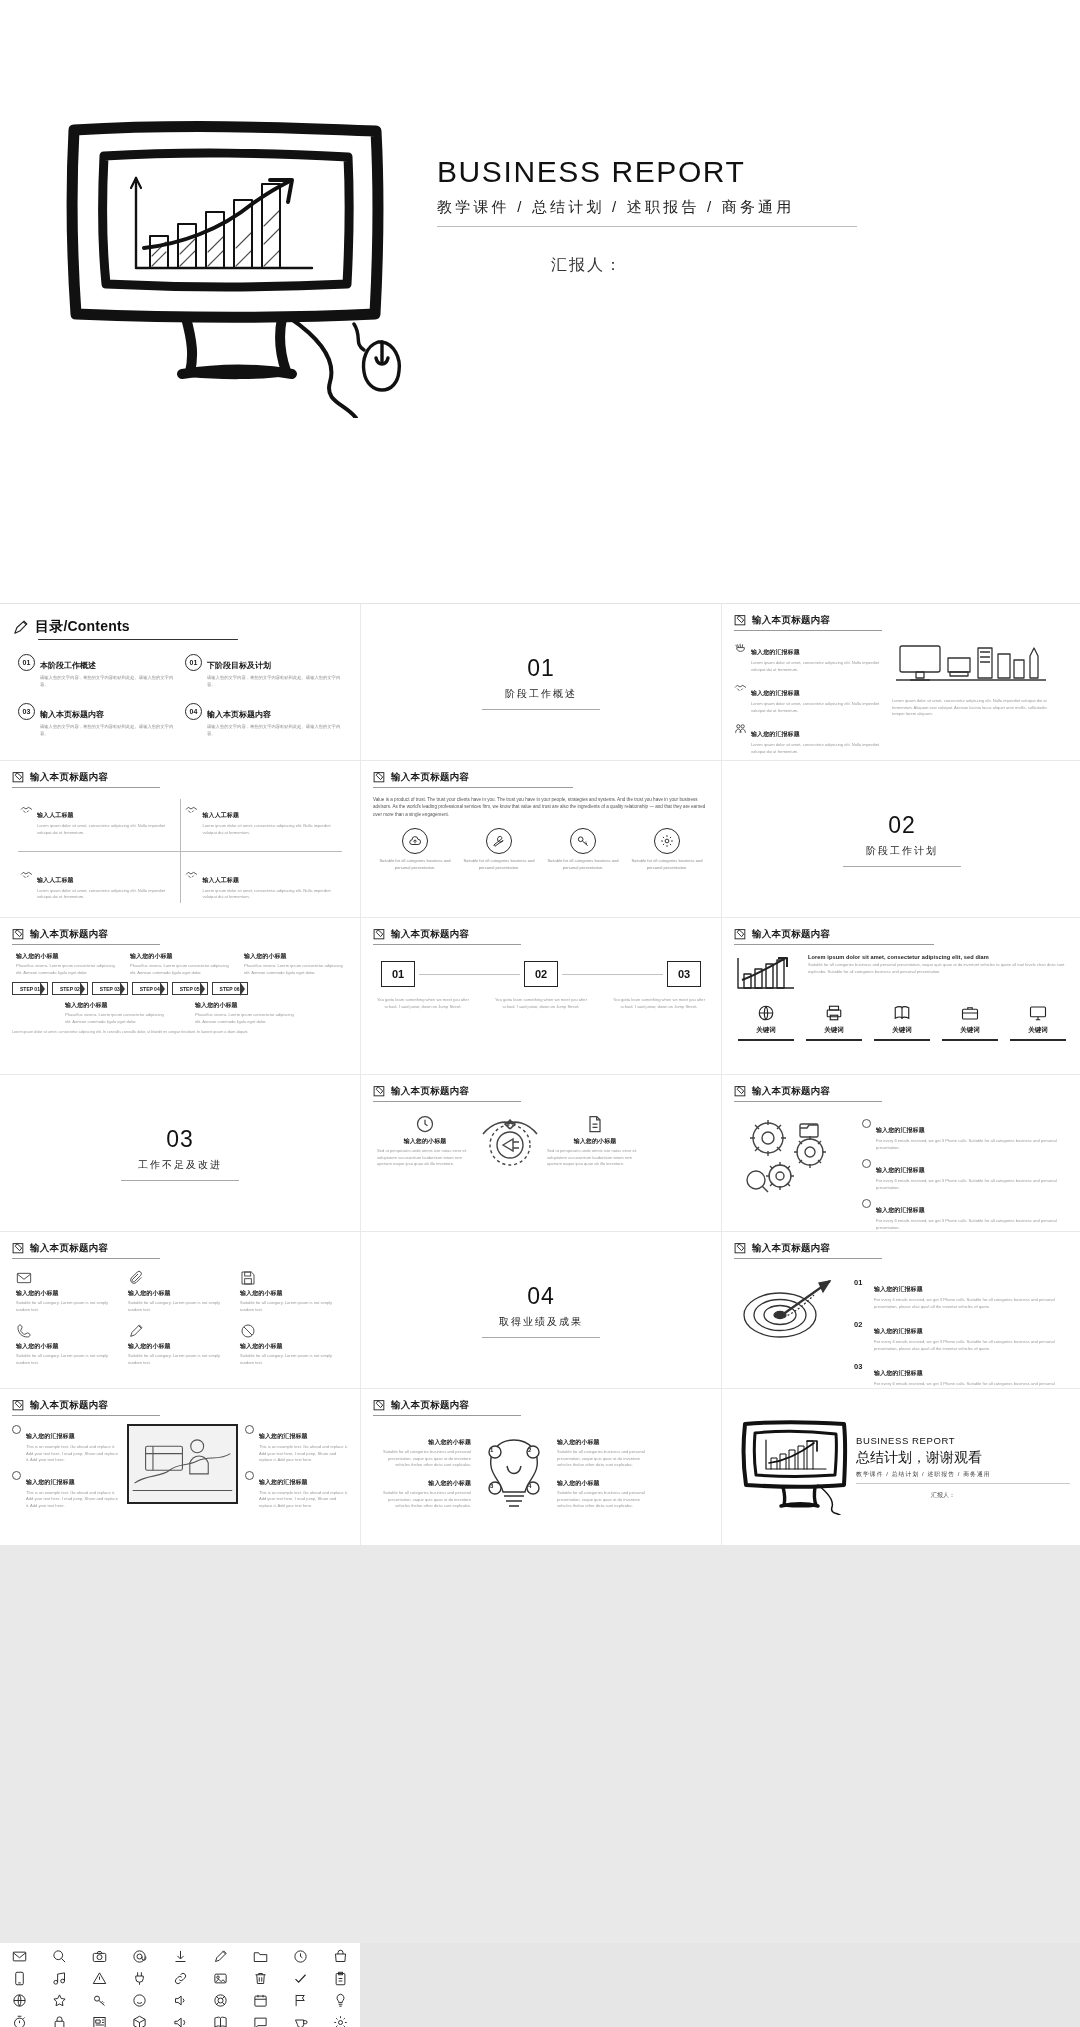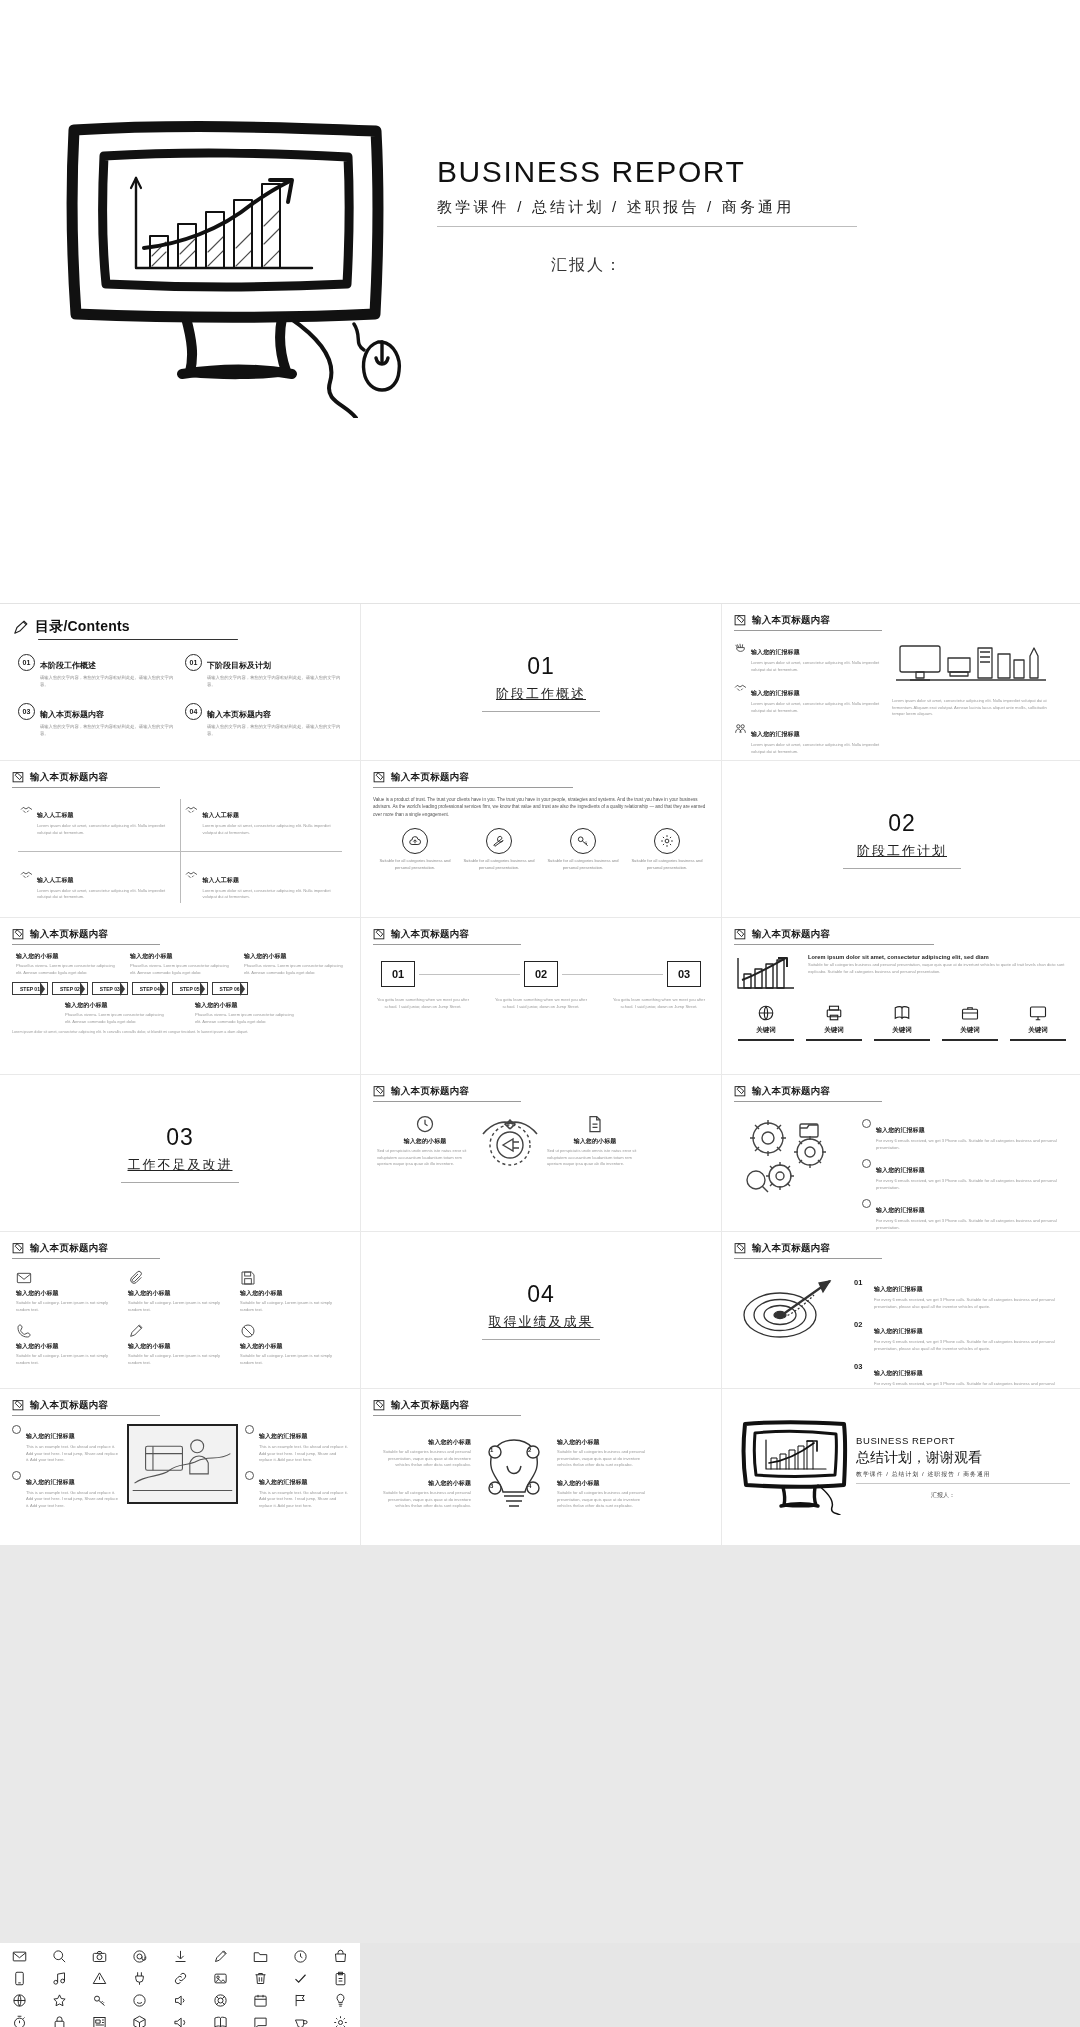--- a/index.html
+++ b/index.html
@@ -54,21 +54,21 @@
     font-size:9.5px; font-weight:700; color:#1b1b1b; letter-spacing:.3px;
   }
   .sl-head-rule {
     height:1px; background:#9a9a9a; margin-top:3px; width:148px;
   }
   .sl-head-rule.wide { width:200px; }
 
   
   .sec { display:flex; flex-direction:column; align-items:center; justify-content:center; height:100%; }
   .sec-num { font-size:23px; color:#111; font-weight:400; letter-spacing:1px; }
-  .sec-title { font-size:13px; color:#222; letter-spacing:2px; margin-top:5px;text-decoration:underline; }
+  .sec-title { font-size:10px; color:#222; letter-spacing:2px; margin-top:5px; }
   .sec-rule { width:118px; height:1px; background:#a9a9a9; margin-top:8px; }
 
   
   .t-title { font-size:6px; font-weight:700; color:#1a1a1a; letter-spacing:.1px; }
   .t-body { font-size:4.3px; color:#8a8a8a; line-height:1.65; margin-top:2px; }
   .t-body-en { font-size:4.1px; color:#9a9a9a; line-height:1.6; margin-top:2px; }
 
   .icon-sq { width:13px; height:13px; flex:0 0 13px; }
   .icon-sq svg { width:100%; height:100%; display:block; }
 

